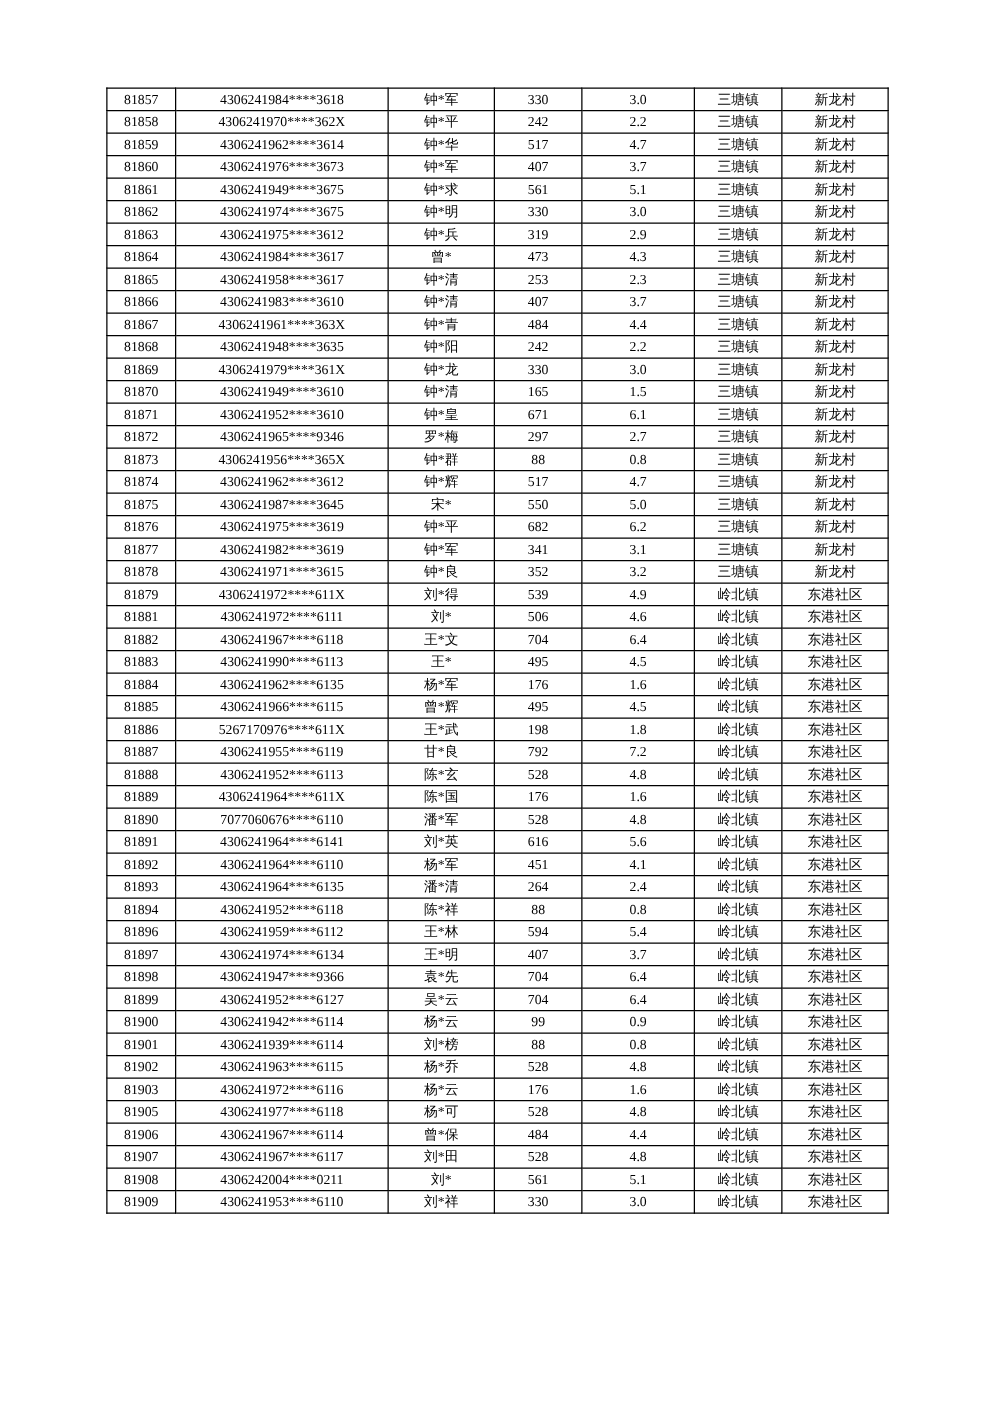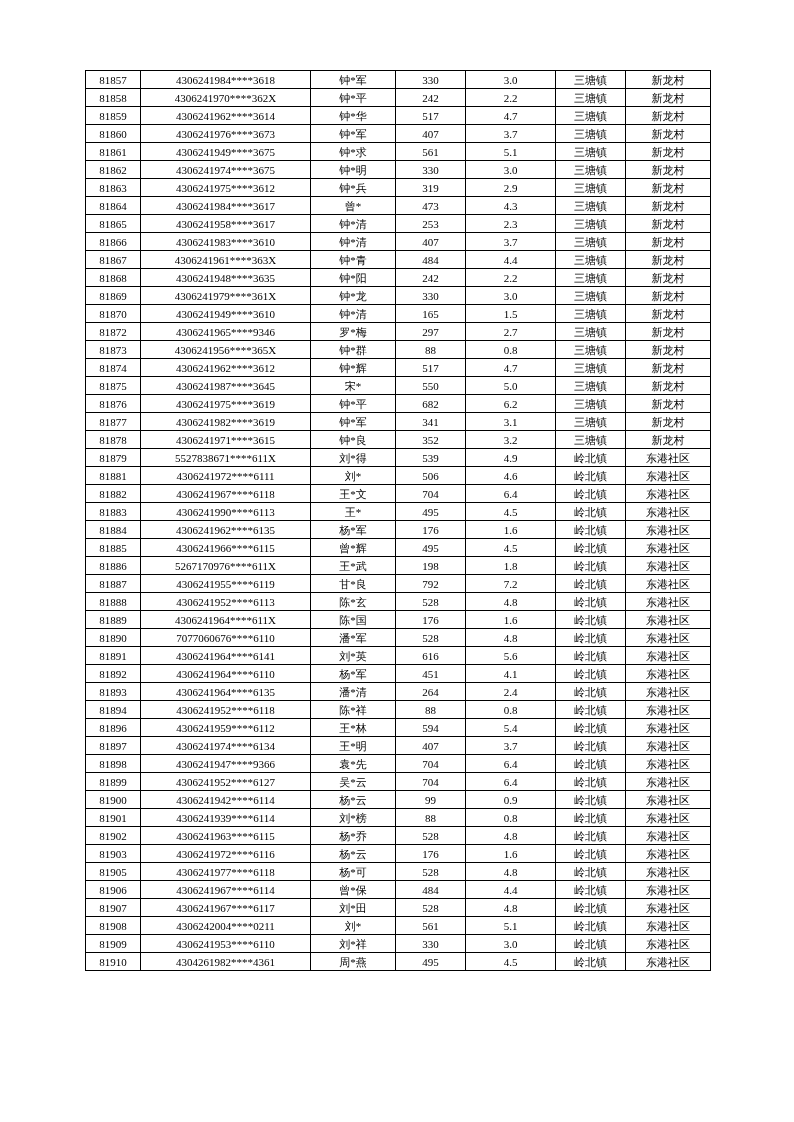--- a/index.html
+++ b/index.html
@@ -183,20 +183,29 @@
           <tr>
             <td>81870</td>
             <td>4306241949****3610</td>
             <td>钟*清</td>
             <td>165</td>
             <td>1.5</td>
             <td>三塘镇</td>
             <td>新龙村</td>
           </tr>
           <tr>
+            <td>81871</td>
+            <td>4306241952****3610</td>
+            <td>钟*皇</td>
+            <td>671</td>
+            <td>6.1</td>
+            <td>三塘镇</td>
+            <td>新龙村</td>
+          </tr>
+          <tr>
             <td>81872</td>
             <td>4306241965****9346</td>
             <td>罗*梅</td>
             <td>297</td>
             <td>2.7</td>
             <td>三塘镇</td>
             <td>新龙村</td>
           </tr>
           <tr>
             <td>81873</td>
@@ -247,21 +256,21 @@
             <td>81878</td>
             <td>4306241971****3615</td>
             <td>钟*良</td>
             <td>352</td>
             <td>3.2</td>
             <td>三塘镇</td>
             <td>新龙村</td>
           </tr>
           <tr>
             <td>81879</td>
-            <td>5527838671****611X</td>
+            <td>4306241972****611X</td>
             <td>刘*得</td>
             <td>539</td>
             <td>4.9</td>
             <td>岭北镇</td>
             <td>东港社区</td>
           </tr>
           <tr>
             <td>81881</td>
             <td>4306241972****6111</td>
             <td>刘*</td>
@@ -494,28 +503,19 @@
             <td>5.1</td>
             <td>岭北镇</td>
             <td>东港社区</td>
           </tr>
           <tr>
             <td>81909</td>
             <td>4306241953****6110</td>
             <td>刘*祥</td>
             <td>330</td>
             <td>3.0</td>
-            <td>岭北镇</td>
-            <td>东港社区</td>
-          </tr>
-          <tr>
-            <td>81910</td>
-            <td>4304261982****4361</td>
-            <td>周*燕</td>
-            <td>495</td>
-            <td>4.5</td>
             <td>岭北镇</td>
             <td>东港社区</td>
           </tr>
         </tbody>
     </table>
   </div>
 </div>
 
 </body></html>

